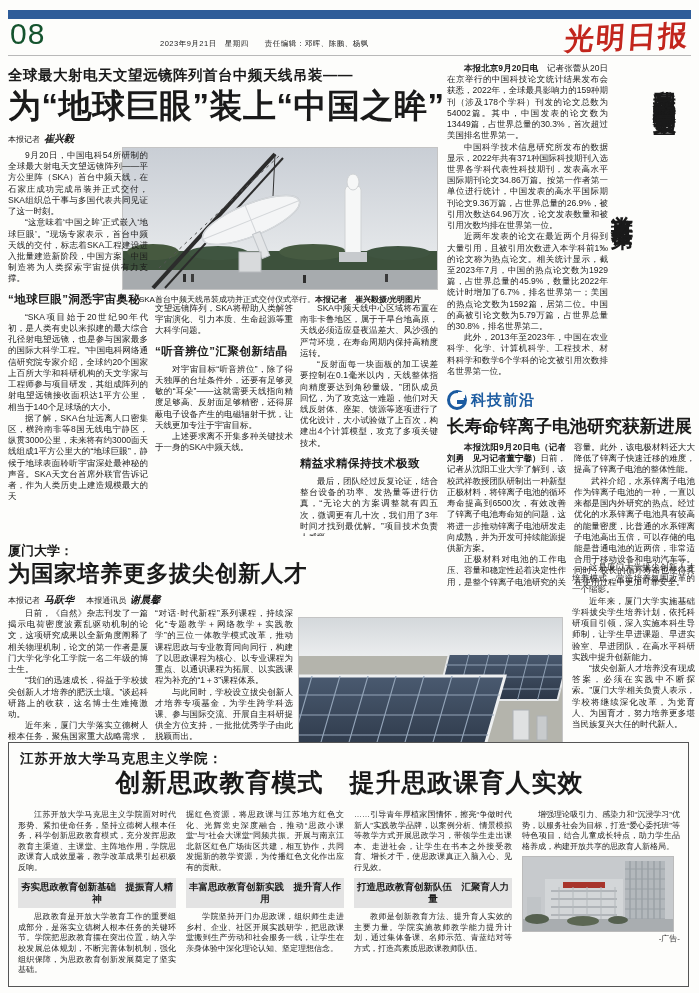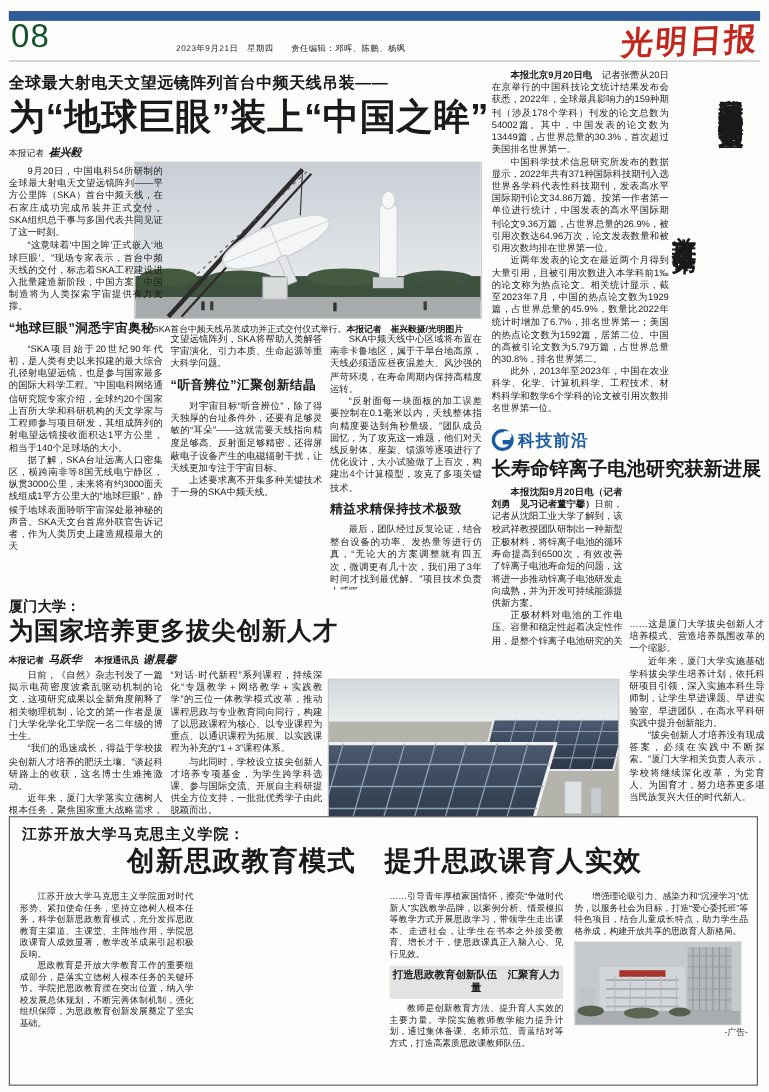--- a/index.html
+++ b/index.html
@@ -42,21 +42,21 @@
   .gicon{width:20px;height:20px;border:3.5px solid #1b5ba0;border-radius:50%;box-sizing:border-box;position:relative;}
   .gicon::after{content:"";position:absolute;right:-2px;top:7px;width:9px;height:3.5px;background:#1b5ba0;}
   .gicon::before{content:"";position:absolute;right:-1px;top:-1px;width:7px;height:6px;background:#fdfdfb;}
   .f-label span{font-size:15px;font-weight:900;color:#1b5ba0;letter-spacing:1px;}
   .f-head{left:447px;top:414px;width:248px;font-size:17.5px;font-weight:900;white-space:nowrap;}
   .f-col1{left:447px;top:442px;width:119px;height:145px;}
   .f-col2{left:574px;top:442px;width:121px;height:145px;}
   
   .xmu-label{left:8px;top:542px;font-size:13px;font-weight:bold;}
   .xmu-head{left:8px;top:558px;font-size:22.5px;font-weight:900;white-space:nowrap;letter-spacing:.5px;}
-  .xmu-byline{left:8px;top:593px;font-size:8px;font-weight:bold;}
+  .xmu-byline{left:8px;top:593px;font-size:8px;}
   .xmu-byline b{font-size:10px;font-style:italic;margin:0 10px 0 4px;}
   .xmu-col1{left:8px;top:608px;width:140px;height:200px;}
   .xmu-col2{left:155px;top:608px;width:138px;height:200px;}
   .xmu-col4{left:572px;top:562px;width:123px;height:247px;}
   .photo2{left:298px;top:617px;width:265px;height:140px;border:1px solid #c4c4c4;box-sizing:border-box;}
   .cap2{left:298px;top:761px;width:265px;font-size:8px;line-height:1.3;text-align:justify;}
   .cap2 .credit{font-weight:bold;float:right;}
   
   .adbox{left:8px;top:742px;width:681px;height:245px;border:1px solid #555;box-sizing:border-box;background:#fdfdfb;}
   .ad-org{left:20px;top:750px;font-size:13.5px;font-weight:bold;letter-spacing:1px;}
@@ -163,20 +163,25 @@
   <div class="abs vtitle vt2">首次排名世界第一</div>
 
   <div class="abs f-label">
     <div class="gicon"></div>
     <span>科技前沿</span>
   </div>
   <div class="abs f-head">长寿命锌离子电池研究获新进展</div>
   <div class="abs col bodytxt f-col1">
     <p><span class="lead-bold">本报沈阳9月20日电（记者刘勇　见习记者董宁馨）</span><span>日前，记者从沈阳工业大学了解到，该校武祥教授团队研制出一种新型正极材料，将锌离子电池的循环寿命提高到6500次，有效改善了锌离子电池寿命短的问题，这将进一步推动锌离子电池研发走向成熟，并为开发可持续能源提供新方案。</span></p>
     <p>正极材料对电池的工作电压、容量和稳定性起着决定性作用，是整个锌离子电池研究的关键。武祥教授团队通过水热法将两种具有不同电化学活性的材料复合后发现，正极材料内部形成的通道为锌离子传输提供了更多可能，有利于电荷的快速传输，提高电极比</p>
+  </div>
+  <div class="abs col bodytxt f-col2">
+    <p style="text-indent:0">容量。此外，该电极材料还大大降低了锌离子快速迁移的难度，提高了锌离子电池的整体性能。</p>
+    <p>武祥介绍，水系锌离子电池作为锌离子电池的一种，一直以来都是国内外研究的热点。经过优化的水系锌离子电池具有较高的能量密度，比普通的水系锂离子电池高出五倍，可以存储的电能是普通电池的近两倍，非常适合用于移动设备和电动汽车等。同时，较长的循环寿命也使得其在使用过程中更加可靠安全。</p>
+
   </div>
 
   <div class="abs xmu-label">厦门大学：</div>
   <div class="abs xmu-head">为国家培养更多拔尖创新人才</div>
   <div class="abs xmu-byline">
     <span>本报记者</span><b>马跃华</b>
     <span>本报通讯员</span><b>谢晨馨</b>
   </div>
   <div class="abs col bodytxt xmu-col1">
     <p>日前，《自然》杂志刊发了一篇揭示电荷密度波紊乱驱动机制的论文，这项研究成果以全新角度阐释了相关物理机制，论文的第一作者是厦门大学化学化工学院一名二年级的博士生。</p>
@@ -225,21 +230,27 @@
     <span>厦门大学科研团队研发的高效太阳能光伏发电装置在实验基地进行测试。近年来，学校让更多本科生走进实验室参与前沿课题研究。</span>
     <span class="credit">彭志伟摄/光明图片</span>
   </div>
 
   <div class="abs adbox"></div>
   <div class="abs ad-org">江苏开放大学马克思主义学院：</div>
   <div class="abs ad-head">创新思政教育模式　提升思政课育人实效</div>
 
   <div class="abs col bodytxt ad-col ad-c1">
     <p>江苏开放大学马克思主义学院面对时代形势、紧扣使命任务，坚持立德树人根本任务，科学创新思政教育模式，充分发挥思政教育主渠道、主课堂、主阵地作用，学院思政课育人成效显著，教学改革成果引起积极反响。</p>
+    <div class="ad-sub">夯实思政教育创新基础　提振育人精神</div>
     <p>思政教育是开放大学教育工作的重要组成部分，是落实立德树人根本任务的关键环节。学院把思政教育摆在突出位置，纳入学校发展总体规划，不断完善体制机制，强化组织保障，为思政教育创新发展奠定了坚实基础。</p>
+  </div>
+  <div class="abs col bodytxt ad-col ad-c2">
+    <p style="text-indent:0">掘红色资源，将思政课与江苏地方红色文化、光辉党史深度融合，推动“思政小课堂”与“社会大课堂”同频共振。开展与南京江北新区红色广场街区共建，相互协作，共同发掘新的教学资源，为传播红色文化作出应有的贡献。</p>
+    <div class="ad-sub">丰富思政教育创新实践　提升育人作用</div>
+    <p>学院坚持开门办思政课，组织师生走进乡村、企业、社区开展实践研学，把思政课堂搬到生产劳动和社会服务一线，让学生在亲身体验中深化理论认知、坚定理想信念。</p>
   </div>
   <div class="abs col bodytxt ad-col ad-c3">
     <p style="text-indent:0">……引导青年厚植家国情怀，擦亮“争做时代新人”实践教学品牌，以案例分析、情景模拟等教学方式开展思政学习，带领学生走出课本、走进社会，让学生在书本之外接受教育、增长才干，使思政课真正入脑入心、见行见效。</p>
     <div class="ad-sub">打造思政教育创新队伍　汇聚育人力量</div>
     <p>教师是创新教育方法、提升育人实效的主要力量。学院实施教师教学能力提升计划，通过集体备课、名师示范、青蓝结对等方式，打造高素质思政课教师队伍。</p>
   </div>
   <div class="abs col bodytxt ad-col ad-c4">
     <p>增强理论吸引力、感染力和“沉浸学习”优势，以服务社会为目标，打造“爱心委托班”等特色项目，结合儿童成长特点，助力学生品格养成，构建开放共享的思政育人新格局。</p>
     <div class="ad-photo">
       <svg width="150" height="74" viewBox="0 0 150 74">

